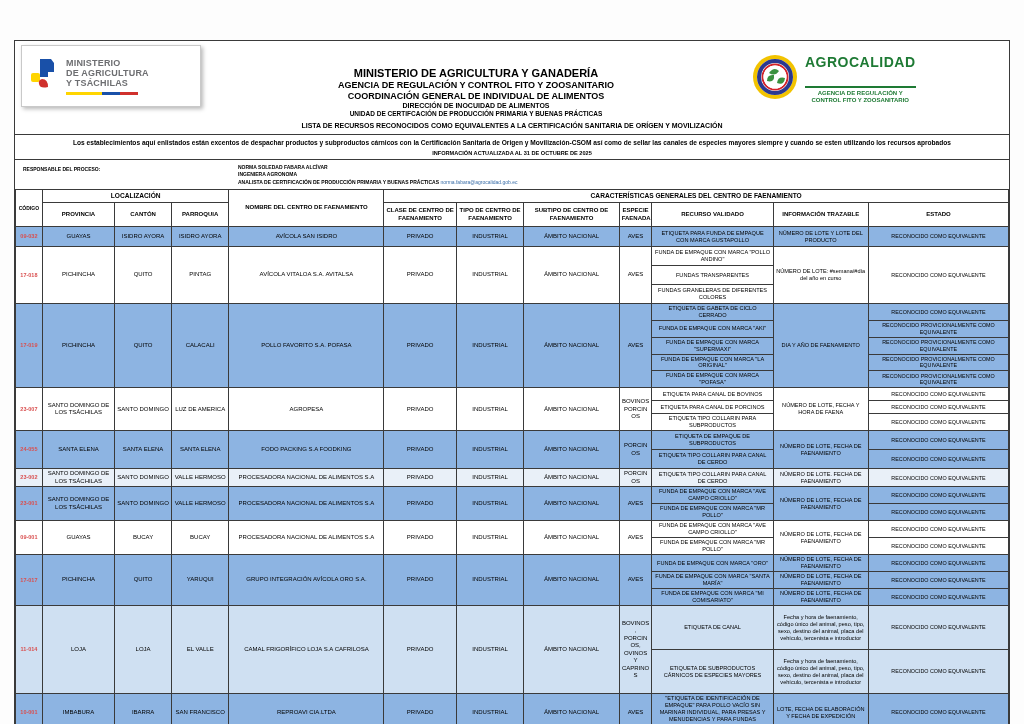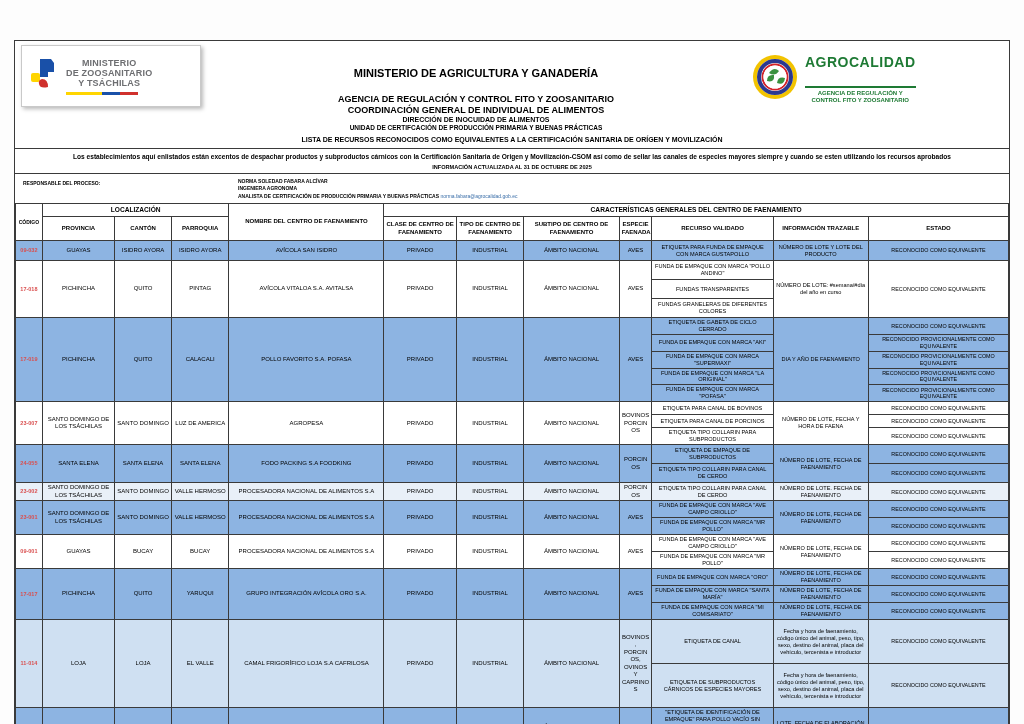--- a/index.html
+++ b/index.html
@@ -1,27 +1,27 @@
 <!DOCTYPE html>
 <html style="--band-blue: #8db4e2; --band-white: #ffffff; --band-light: #e9f0f8; --band-mlight: #cfe0f2; --code-red: #d94f4f; --agro-green: #1e7a34; --mag-blue: #1950a8; --mag-red: #d0312d; --mag-yellow: #ffd500; --agro-yellow: #f2c300; --agro-blue: #2b3990; --agro-red: #d2232a;"><head>
 <meta charset="utf-8">
 <style>
   * { margin:0; padding:0; box-sizing:border-box; }
   html,body { width:1024px; height:724px; background:#fdfdfd; font-family:"Liberation Sans", sans-serif; overflow:hidden; }
   .sheet { position:absolute; left:14px; top:40px; width:996px; background:#fff; border:1px solid #3a3a3a; }
 
   
   .hdr { display:flex; align-items:flex-start; padding:4px 6px 0 6px; }
-  .mag-box { width:180px; min-height:62px; border:1px solid #c9c9c9; box-shadow:2px 2px 4px rgba(0,0,0,.28); background:#fff; padding:6px 6px 4px 8px; display:flex; gap:6px; align-items:center;text-align:center; }
+  .mag-box { width:180px; min-height:62px; border:1px solid #c9c9c9; box-shadow:2px 2px 4px rgba(0,0,0,.28); background:#fff; padding:6px 6px 4px 8px; display:flex; gap:6px; align-items:center; }
   .mag-text { color:#6d6e71; font-weight:bold; font-size:9px; line-height:1.1; letter-spacing:.2px; }
   .mag-bar { display:flex; height:3px; width:72px; margin-top:3px; }
   .mag-bar span { display:block; height:100%; }
   .titles { flex:1; text-align:center; padding-top:2px; }
   .t1 { font-size:11px; font-weight:bold;margin-top:20px; }
-  .t2 { font-size:9px; font-weight:bold; margin-top:15px; }
+  .t2 { font-size:9px; font-weight:bold; margin-top:1px; }
   .t3 { font-size:9px; font-weight:bold; margin-top:1px; }
   .t4 { font-size:7px; font-weight:bold; margin-top:1px; }
   .t5 { font-size:6.5px; font-weight:bold; margin-top:1px; }
   .agro { width:252px; display:flex; align-items:center; gap:6px; padding-top:8px; }
   .agro-text { text-align:center; }
   .agro-name { font-size:14px; font-weight:bold; color:var(--agro-green); letter-spacing:.5px; border-bottom:2.5px solid var(--agro-green); padding-bottom:16px;text-align:center; }
   .agro-sub { font-size:6px; font-weight:bold; color:var(--agro-green); margin-top:2px; line-height:1.25; }
 
   .list-title { text-align:center; font-weight:bold; font-size:7px; padding:5px 0 5px 0; }
 
@@ -58,21 +58,21 @@
     <div class="mag-box">
       <span>
         <svg width="30" height="36" viewBox="0 0 30 36">
           <rect x="1" y="16" width="9" height="9" rx="2" fill="#ffd500"></rect>
           <path d="M10 2 h11 l3 4 v9 h-6 v5 h-8 z" fill="#1950a8"></path>
           <path d="M12 22 q6 0 6 8 q-8 2 -9 -3 q-1 -4 3 -5 z" fill="#d0312d"></path>
         </svg>
       </span>
       <span class="mag-text">
         <div>MINISTERIO</div>
-        <div>DE ZOOSANITARIO</div>
+        <div>DE AGRICULTURA</div>
         <div>Y TSÁCHILAS</div>
         <span class="mag-bar">
           <span style="width:36px;background:#ffd500"></span>
           <span style="width:18px;background:#1950a8"></span>
           <span style="width:18px;background:#d0312d"></span>
         </span>
       </span>
     </div>
 
     <div class="titles">

